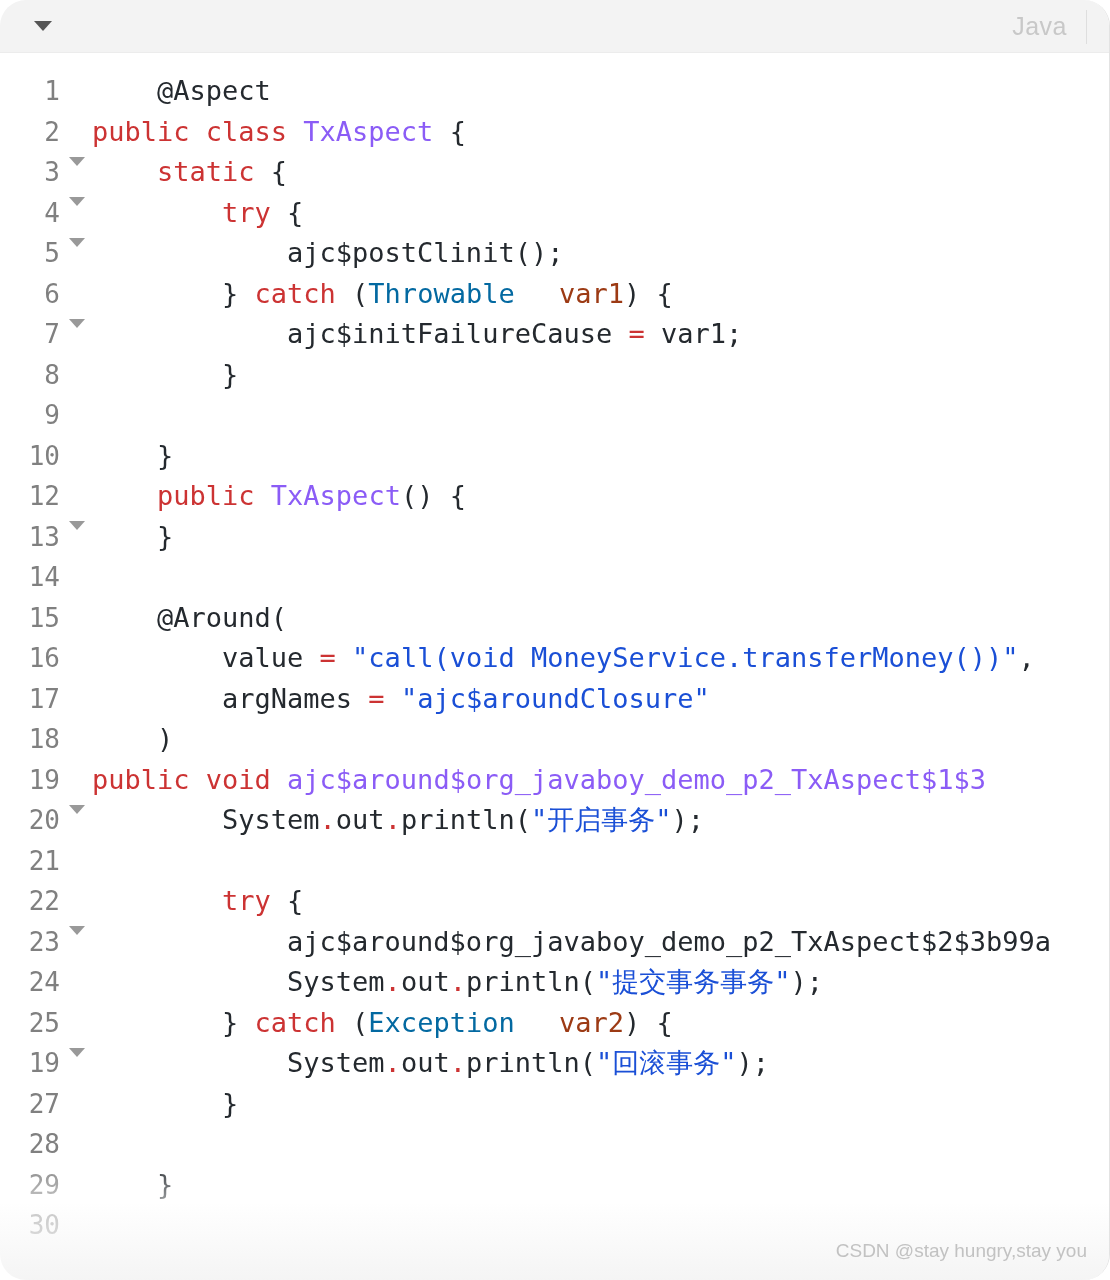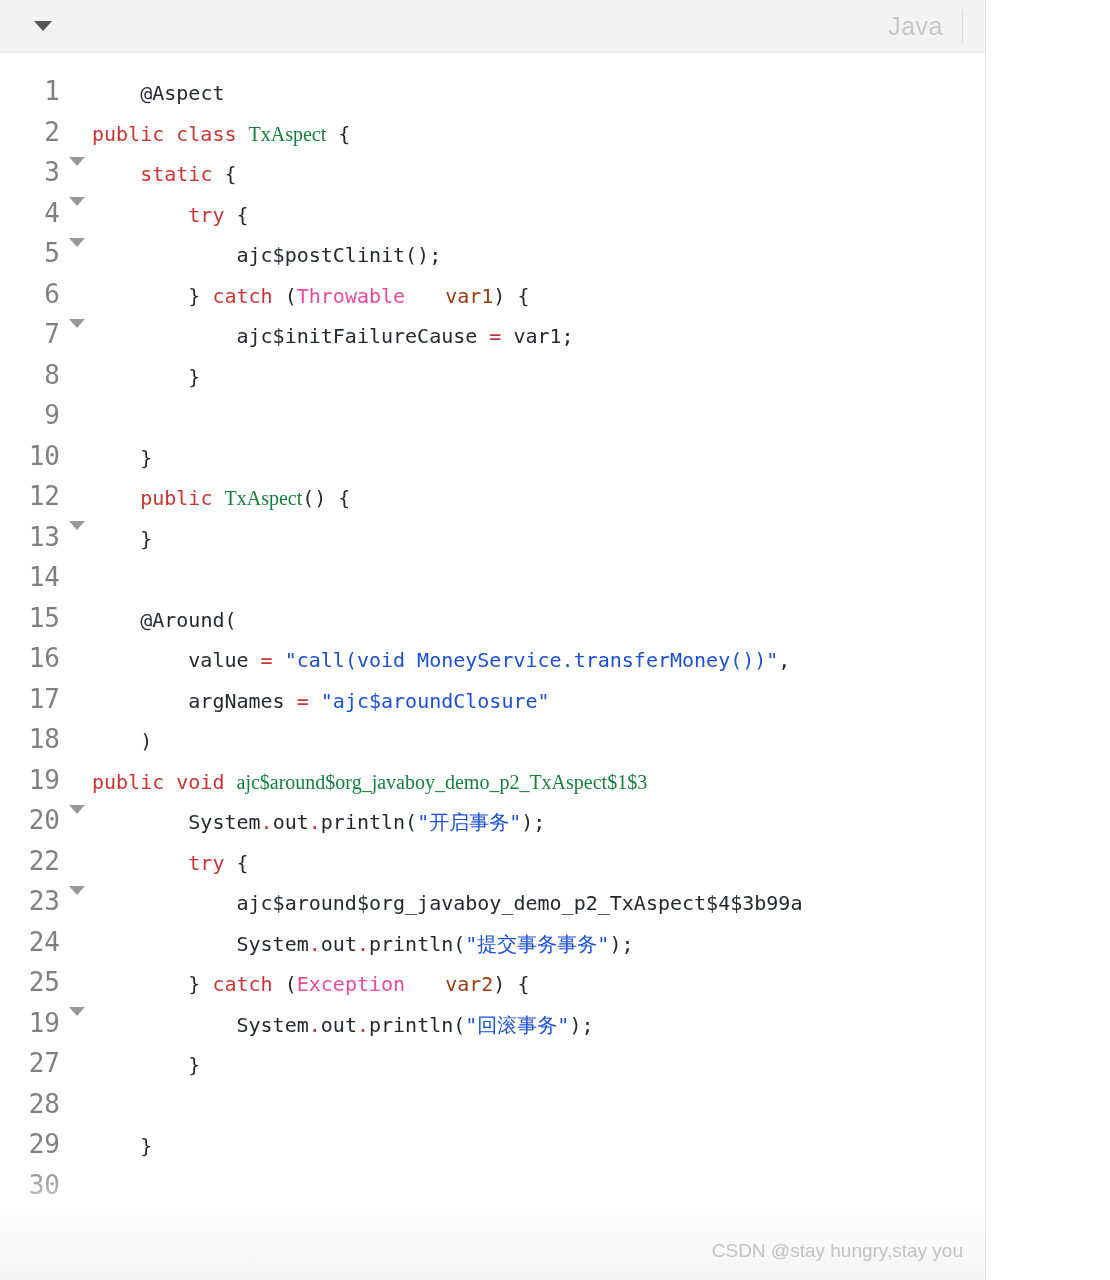--- a/index.html
+++ b/index.html
@@ -11,26 +11,27 @@
     width: 1110px;
     height: 1280px;
     overflow: hidden;
     font-family: "DejaVu Sans Mono", monospace;
     position: relative;
   }
 
   
   #code-block {
     position: relative;
-    width: 986px;
+    width: 1110px;
     height: 1280px;
     background: #ffffff;
     box-sizing: border-box;
     border-right: 1px solid #e3e3e3;
     overflow: hidden;
+    border-radius: 26px;
   }
 
   
   #toolbar {
     position: relative;
     height: 53px;
     background: #f3f3f3;
     border-bottom: 1px solid #ececec;
     box-sizing: border-box;
   }
@@ -105,28 +106,28 @@
     width: 0;
     height: 0;
     border-left: 8px solid transparent;
     border-right: 8px solid transparent;
     border-top: 9px solid #999999;
   }
   .src {
     flex: 1 1 auto;
     color: #24292e;
     font-family: "DejaVu Sans Mono", monospace;
-    font-size: 20px;
+    font-size: 27px;
     overflow: hidden;
   }
 
   
   .tok-kw   { color: #cc3333; }
-  .tok-cls  { color: #15803d; font-family: Liberation Serif, serif; }
-  .tok-type { color: #ec4899; text-align: center; }
+  .tok-cls  { color: #8b5cf6; }
+  .tok-type { color: #0369a1; text-align: center; }
   .tok-str  { color: #1a4fd6; }
   .tok-op   { color: #cc3333; }
   .tok-var  { color: #9c3a14; margin-left: 28px; }
   .tok-plain{ color: #24292e; }
   .tok-ann  { color: #24292e; }
 
   
   #bottom-fade {
     position: absolute;
     left: 0;
@@ -172,22 +173,23 @@
       <div class="code-line"><div class="gutter">10</div><div class="fold"></div><div class="src"><span class="tok-plain">    }</span></div></div>
       <div class="code-line"><div class="gutter">12</div><div class="fold has-marker"></div><div class="src"><span class="tok-plain">    </span><span class="tok-kw">public</span><span class="tok-plain"> </span><span class="tok-cls">TxAspect</span><span class="tok-plain">() {</span></div></div>
       <div class="code-line"><div class="gutter">13</div><div class="fold"></div><div class="src"><span class="tok-plain">    }</span></div></div>
       <div class="code-line"><div class="gutter">14</div><div class="fold"></div><div class="src"><span class="tok-plain"></span></div></div>
       <div class="code-line"><div class="gutter">15</div><div class="fold"></div><div class="src"><span class="tok-plain">    </span><span class="tok-ann">@Around(</span></div></div>
       <div class="code-line"><div class="gutter">16</div><div class="fold"></div><div class="src"><span class="tok-plain">        value </span><span class="tok-op">=</span><span class="tok-plain"> </span><span class="tok-str">"call(void MoneyService.transferMoney())"</span><span class="tok-plain">,</span></div></div>
       <div class="code-line"><div class="gutter">17</div><div class="fold"></div><div class="src"><span class="tok-plain">        argNames </span><span class="tok-op">=</span><span class="tok-plain"> </span><span class="tok-str">"ajc$aroundClosure"</span></div></div>
       <div class="code-line"><div class="gutter">18</div><div class="fold"></div><div class="src"><span class="tok-plain">    )</span></div></div>
       <div class="code-line"><div class="gutter">19</div><div class="fold has-marker"></div><div class="src"><span class="tok-kw">public void </span><span class="tok-cls">ajc$around$org_javaboy_demo_p2_TxAspect$1$3</span></div></div>
       <div class="code-line"><div class="gutter">20</div><div class="fold"></div><div class="src"><span class="tok-plain">        System</span><span class="tok-op">.</span><span class="tok-plain">out</span><span class="tok-op">.</span><span class="tok-plain">println(</span><span class="tok-str">"开启事务"</span><span class="tok-plain">);</span></div></div>
+      <div class="code-line"><div class="gutter">21</div><div class="fold"></div><div class="src"><span class="tok-plain"></span></div></div>
       <div class="code-line"><div class="gutter">22</div><div class="fold has-marker"></div><div class="src"><span class="tok-plain">        </span><span class="tok-kw">try</span><span class="tok-plain"> {</span></div></div>
-      <div class="code-line"><div class="gutter">23</div><div class="fold"></div><div class="src"><span class="tok-plain">            ajc$around$org_javaboy_demo_p2_TxAspect$4$3b99a</span></div></div>
+      <div class="code-line"><div class="gutter">23</div><div class="fold"></div><div class="src"><span class="tok-plain">            ajc$around$org_javaboy_demo_p2_TxAspect$2$3b99a</span></div></div>
       <div class="code-line"><div class="gutter">24</div><div class="fold"></div><div class="src"><span class="tok-plain">            System</span><span class="tok-op">.</span><span class="tok-plain">out</span><span class="tok-op">.</span><span class="tok-plain">println(</span><span class="tok-str">"提交事务事务"</span><span class="tok-plain">);</span></div></div>
       <div class="code-line"><div class="gutter">25</div><div class="fold has-marker"></div><div class="src"><span class="tok-plain">        } </span><span class="tok-kw">catch</span><span class="tok-plain"> (</span><span class="tok-type">Exception</span><span class="tok-plain"> </span><span class="tok-var">var2</span><span class="tok-plain">) {</span></div></div>
       <div class="code-line"><div class="gutter">19</div><div class="fold"></div><div class="src"><span class="tok-plain">            System</span><span class="tok-op">.</span><span class="tok-plain">out</span><span class="tok-op">.</span><span class="tok-plain">println(</span><span class="tok-str">"回滚事务"</span><span class="tok-plain">);</span></div></div>
       <div class="code-line"><div class="gutter">27</div><div class="fold"></div><div class="src"><span class="tok-plain">        }</span></div></div>
       <div class="code-line"><div class="gutter">28</div><div class="fold"></div><div class="src"><span class="tok-plain"></span></div></div>
       <div class="code-line"><div class="gutter">29</div><div class="fold"></div><div class="src"><span class="tok-plain">    }</span></div></div>
       <div class="code-line"><div class="gutter">30</div><div class="fold"></div><div class="src"><span class="tok-plain"></span></div></div>
     </div>
 
   <div id="bottom-fade"></div>

